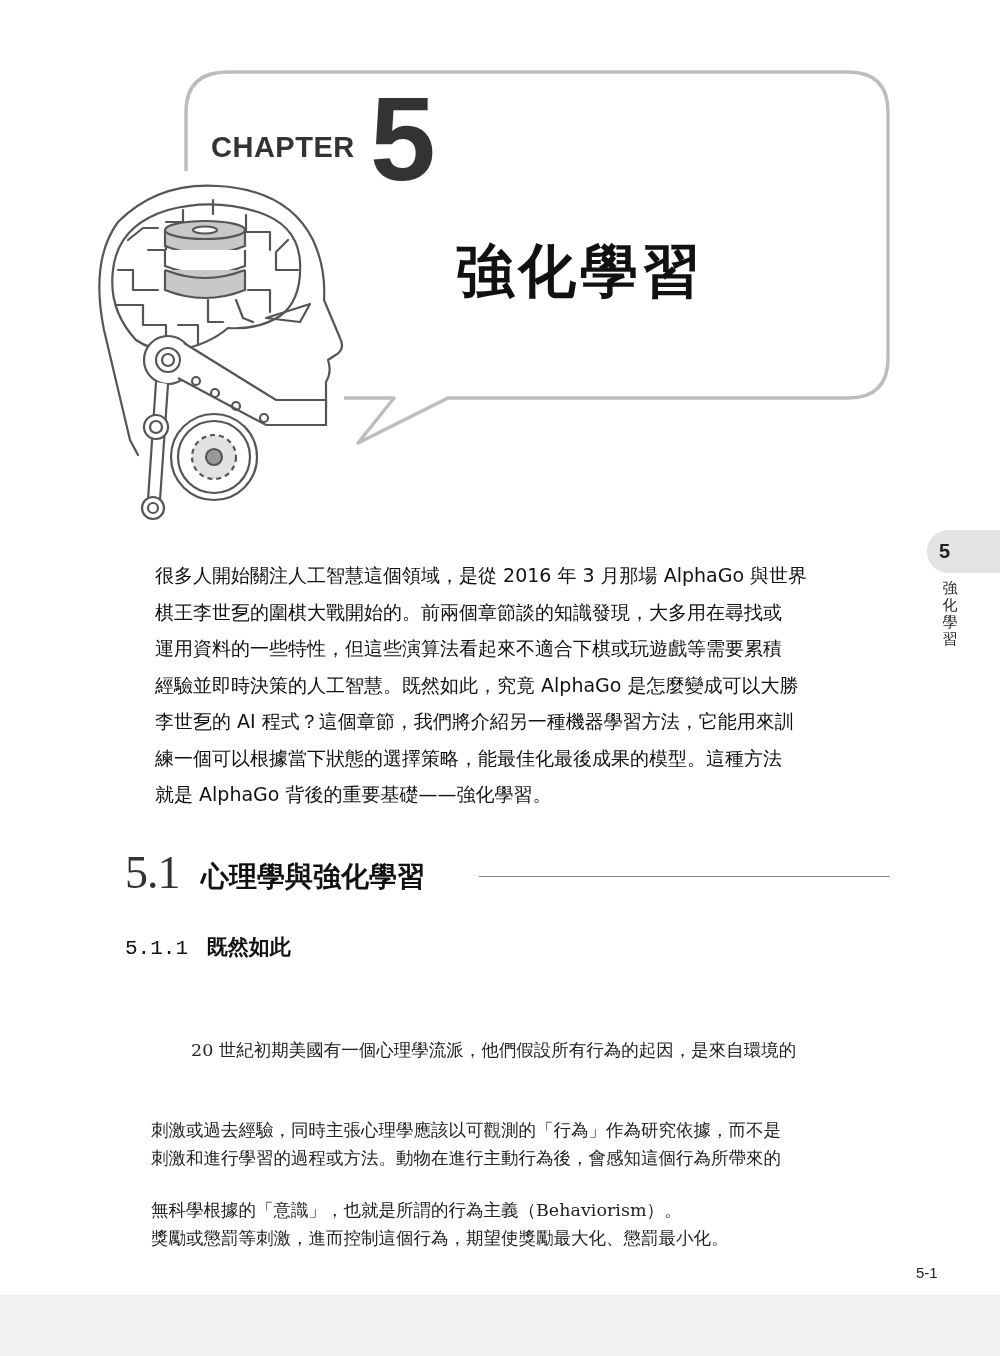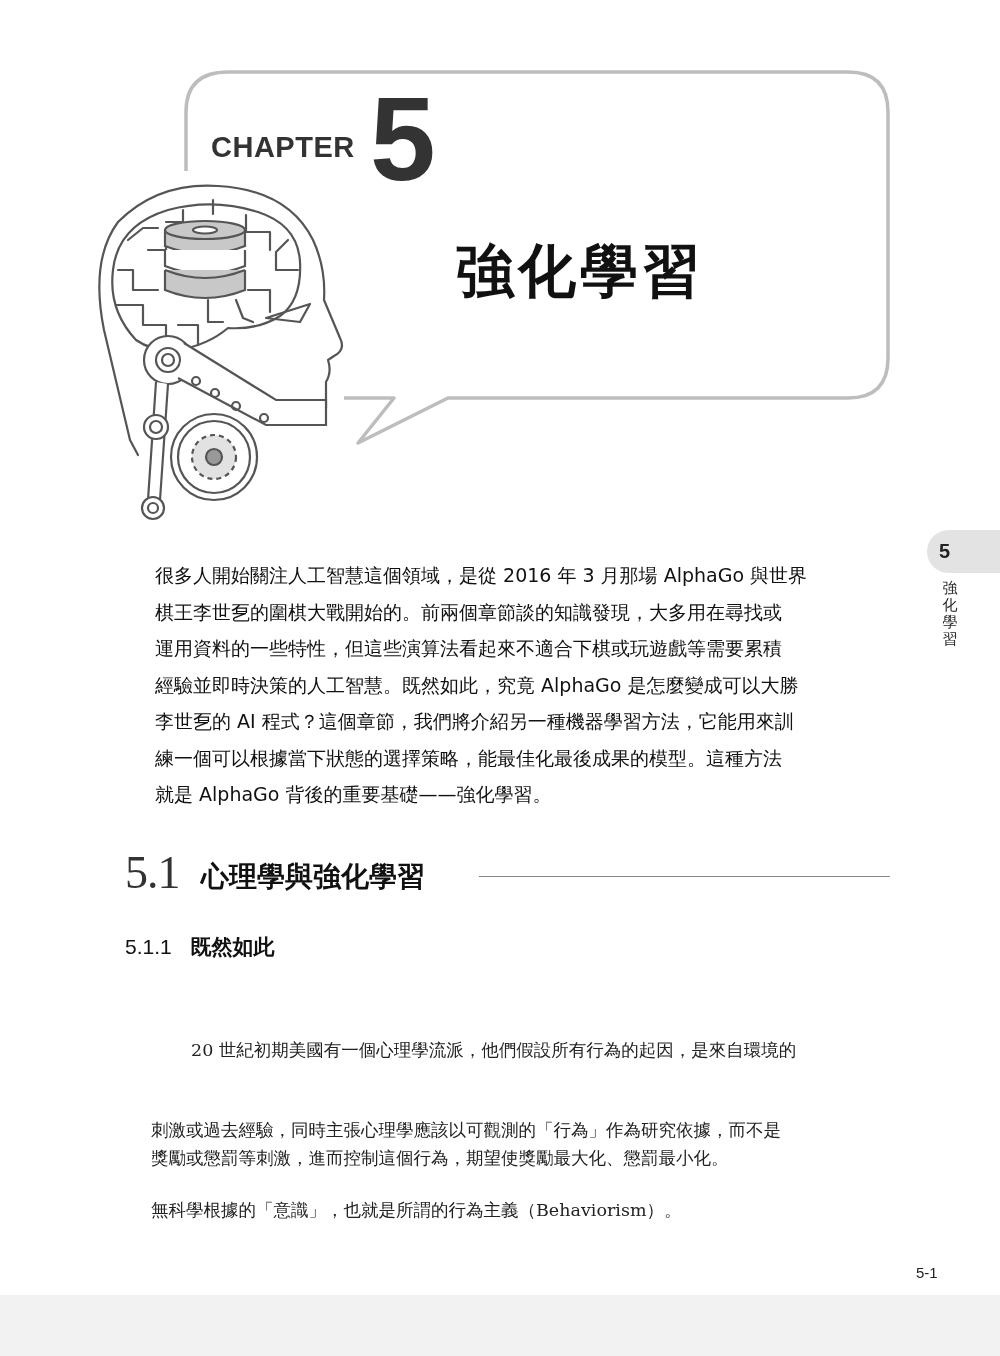--- a/index.html
+++ b/index.html
@@ -64,21 +64,21 @@
     }
     .section-rule {
       position: absolute; left: 471px; top: 876px; width: 411px; height: 0;
       border-top: 1.5px solid #888;
     }
 
     .subsection {
       position: absolute; left: 117px; top: 933px;
       font-size: 21px; color: #111;
     }
-    .subsection .num { font-family: Liberation Sans, sans-serif; margin-right: 12px; }
+    .subsection .num { font-family: Liberation Mono, monospace; margin-right: 12px; }
     .subsection .title { font-family: "DejaVu Sans", sans-serif; font-weight: bold; }
 
     .body-para {
       position: absolute; left: 143px; width: 740px;
       font-family: "DejaVu Serif", "Liberation Serif", serif;
       font-size: 17.5px; line-height: 36px; color: #222;
     }
     .body-para .line { display: block; white-space: nowrap; margin-top: 44px; }
     .body-para .line.indent { padding-left: 40px; }
     .para1 { top: 988px; }
@@ -185,19 +185,20 @@
     <span class="num">5.1.1</span>
     <span class="title">既然如此</span>
   </div>
 
   <div class="body-para para1">
     <span class="line indent">20 世紀初期美國有一個心理學流派，他們假設所有行為的起因，是來自環境的</span>
     <span class="line">刺激或過去經驗，同時主張心理學應該以可觀測的「行為」作為研究依據，而不是</span>
     <span class="line">無科學根據的「意識」，也就是所謂的行為主義（Behaviorism）。</span>
   </div>
   <div class="body-para para2">
+    <span class="line">刺激和進行學習的過程或方法。動物在進行主動行為後，會感知這個行為所帶來的</span>
     <span class="line">獎勵或懲罰等刺激，進而控制這個行為，期望使獎勵最大化、懲罰最小化。</span>
   </div>
 
   <div class="page-number">5-1</div>
 </div>
 
 <div class="bottom-band"></div>
 
 </body></html>

